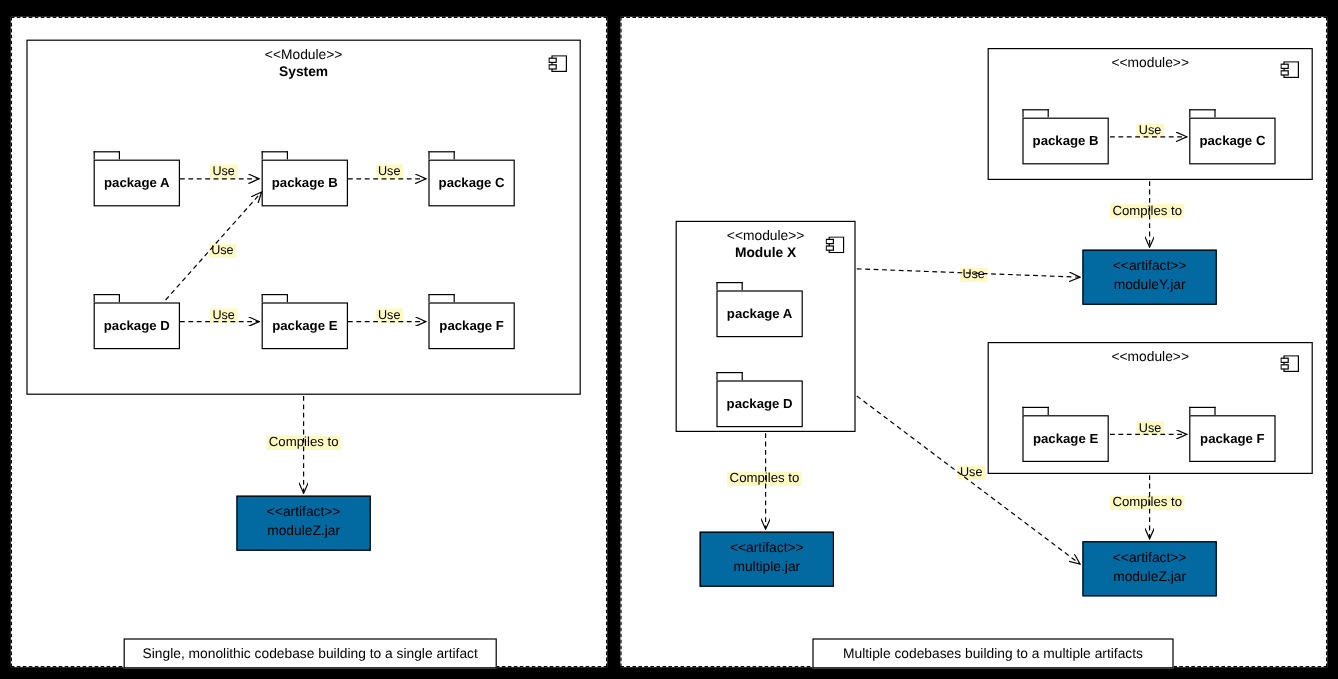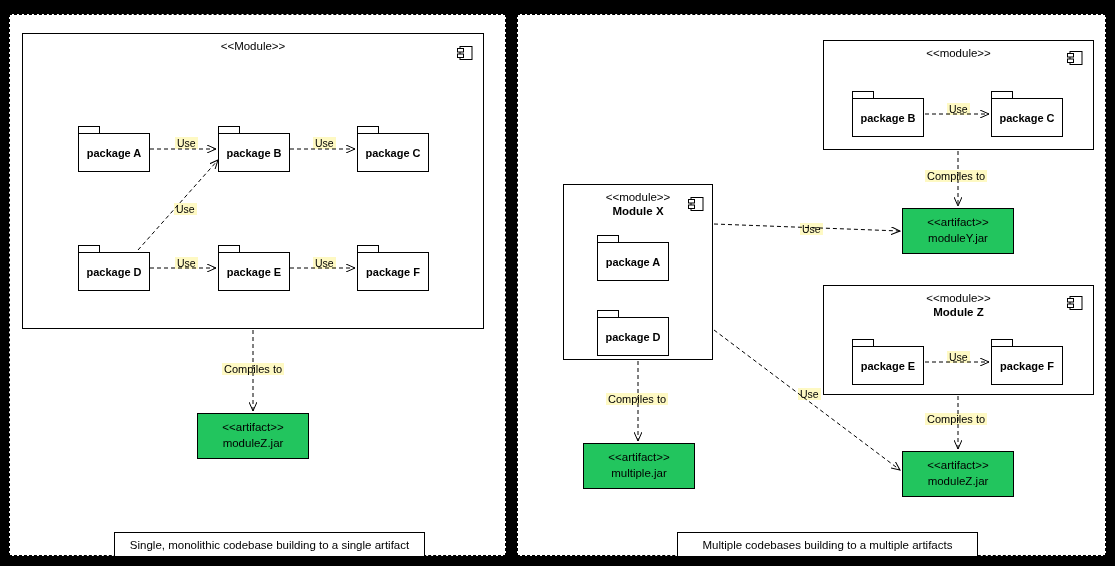--- a/index.html
+++ b/index.html
@@ -97,21 +97,21 @@
     justify-content: center;
     font-size: 11px;
     font-weight: bold;
     color: #000000;
   }
   .artifact {
     position: absolute;
     width: 112px;
     height: 46px;
     border: 1px solid #000000;
-    background: #22c55e;
+    background: #0369a1;
     box-sizing: border-box;
     display: flex;
     flex-direction: column;
     align-items: center;
     justify-content: center;
     font-size: 11.5px;
     color: #000000;
     line-height: 1.35;
   }
   .edge-label {
@@ -128,20 +128,21 @@
 </style>
 </head>
 <body>
 
 <div class="canvas">
 
   <div class="panel" style="left:9px; top:14px; width:497px; height:542px;"></div>
 
   <div class="module" style="left:22px; top:33px; width:462px; height:296px;">
     <div class="module-stereo">&lt;&lt;Module&gt;&gt;</div>
+    <div class="module-name">System</div>
     <span class="comp-icon" style="right:10px; top:12px;">
       <svg width="16" height="14" viewBox="0 0 16 14">
         <rect x="3" y="0.5" width="12" height="13" fill="#fff" stroke="#000" stroke-width="1"></rect>
         <rect x="0.5" y="2.5" width="6" height="3.5" fill="#fff" stroke="#000" stroke-width="1"></rect>
         <rect x="0.5" y="8" width="6" height="3.5" fill="#fff" stroke="#000" stroke-width="1"></rect>
       </svg>
     </span>
   </div>
 
   <div class="pkg" style="left:78px; top:126px;">
@@ -168,21 +169,21 @@
   <div class="pkg" style="left:357px; top:245px;">
     <div class="tab"></div>
     <div class="body">package F</div>
   </div>
 
   <div class="artifact" style="left:197px; top:413px;">
     <span>&lt;&lt;artifact&gt;&gt;</span>
     <span>moduleZ.jar</span>
   </div>
 
-  <div class="panel-caption" style="left:114px; top:532px; width:311px; height:25px;">
+  <div class="panel-caption" style="left:103px; top:532px; width:311px; height:25px;">
     <span>Single, monolithic codebase building to a single artifact</span>
   </div>
 
   <div class="edge-label" style="left:175px; top:137px;">Use</div>
   <div class="edge-label" style="left:313px; top:137px;">Use</div>
   <div class="edge-label" style="left:174px; top:203px;">Use</div>
   <div class="edge-label" style="left:175px; top:257px;">Use</div>
   <div class="edge-label" style="left:313px; top:257px;">Use</div>
   <div class="edge-label big" style="left:222px; top:363px;">Compiles to</div>
 
@@ -223,21 +224,20 @@
     <div class="tab"></div>
     <div class="body">package A</div>
   </div>
   <div class="pkg" style="left:597px; top:310px;">
     <div class="tab"></div>
     <div class="body">package D</div>
   </div>
 
   <div class="module" style="left:823px; top:285px; width:271px; height:110px;">
     <div class="module-stereo">&lt;&lt;module&gt;&gt;</div>
-    <div class="module-name">Module Z</div>
     <span class="comp-icon" style="right:10px; top:10px;">
       <svg width="16" height="14" viewBox="0 0 16 14">
         <rect x="3" y="0.5" width="12" height="13" fill="#fff" stroke="#000" stroke-width="1"></rect>
         <rect x="0.5" y="2.5" width="6" height="3.5" fill="#fff" stroke="#000" stroke-width="1"></rect>
         <rect x="0.5" y="8" width="6" height="3.5" fill="#fff" stroke="#000" stroke-width="1"></rect>
       </svg>
     </span>
   </div>
   <div class="pkg" style="left:852px; top:339px;">
     <div class="tab"></div>

